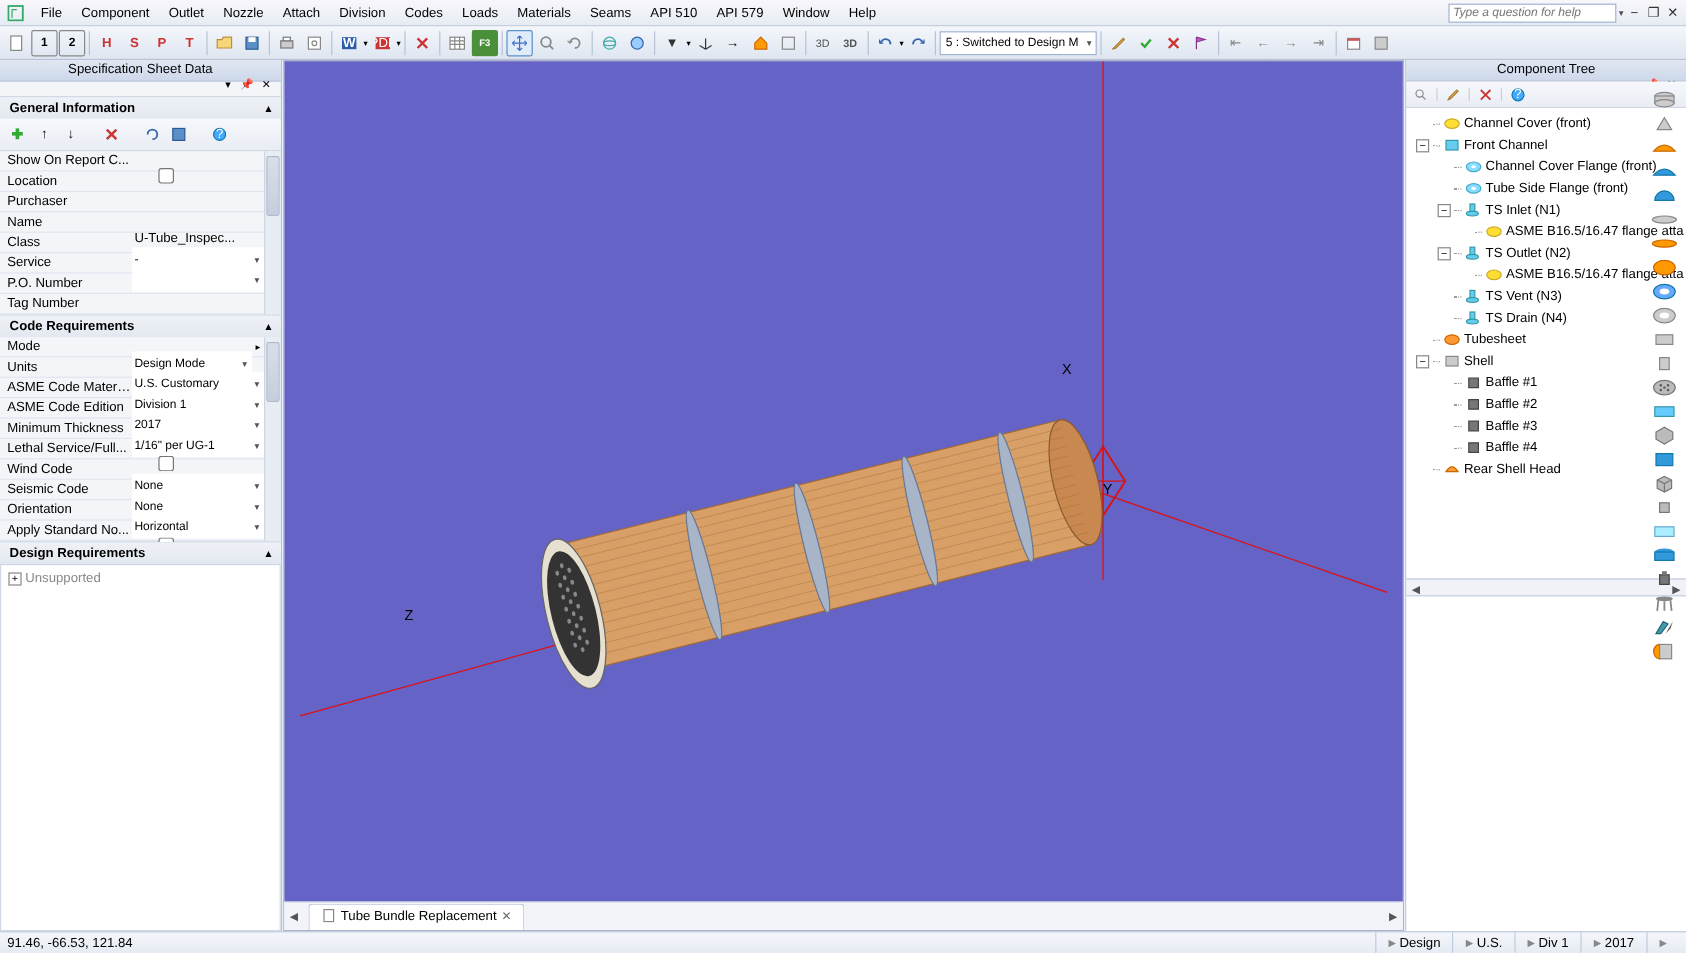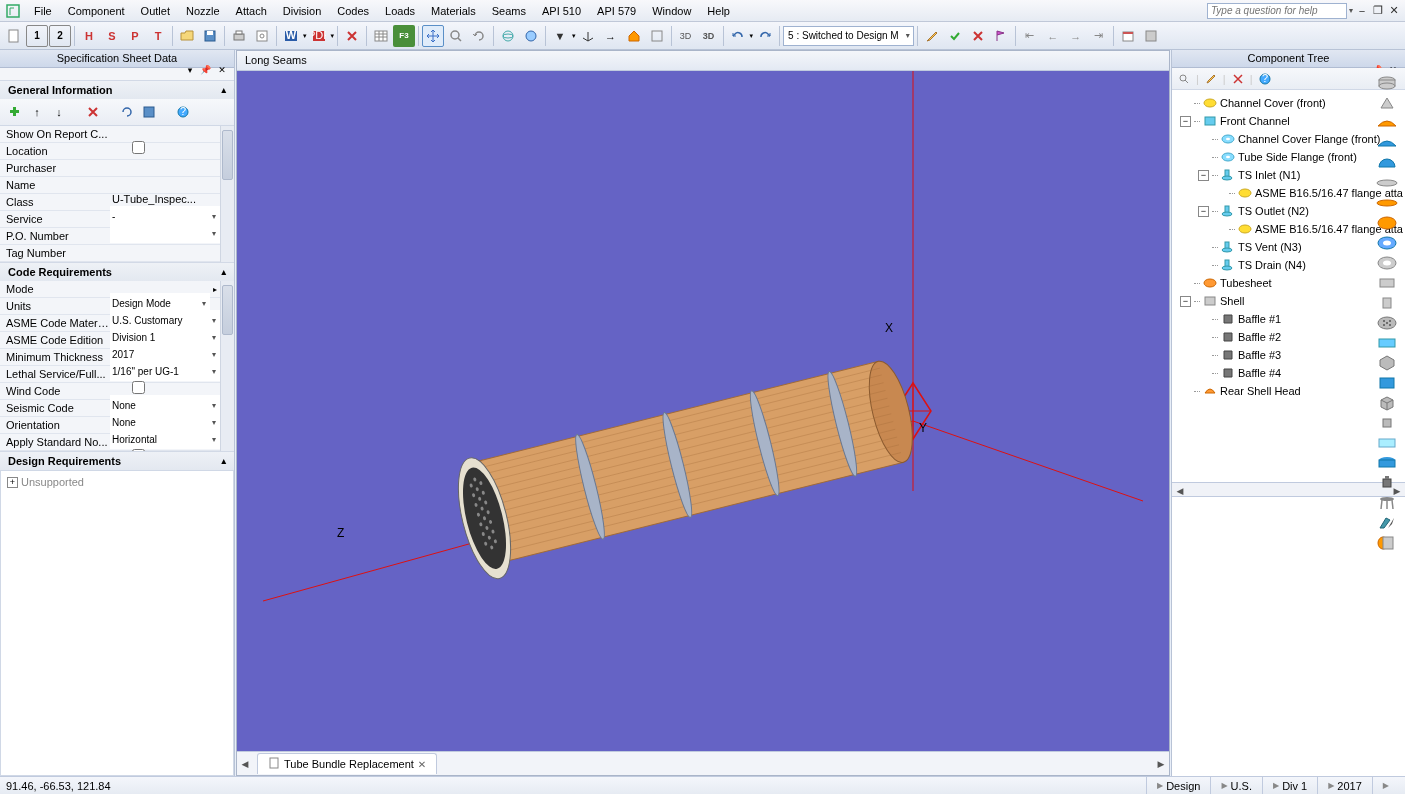--- a/index.html
+++ b/index.html
@@ -411,21 +411,20 @@
     </div>
     <div class="design-tree" style="flex:1;">
       <div class="tree-node" style="padding-left:4px;">
         <span class="expander">+</span>
         <span style="color:#888;">Unsupported</span>
       </div>
     </div>
   </div>
 
   <div class="viewport">
-    <div class="vp-title"><span>Long Seams</span></div>
     <div class="vp-canvas">
       <svg width="100%" height="100%" viewBox="0 0 880 680">
 
         <line x1="650" y1="0" x2="650" y2="420" stroke="#d11" stroke-width="1"></line>
         <line x1="650" y1="350" x2="880" y2="430" stroke="#d11" stroke-width="1"></line>
         <line x1="650" y1="350" x2="0" y2="530" stroke="#d11" stroke-width="1"></line>
 
         <g transform="translate(650,340)">
           <path d="M0 -28 L18 0 L0 28 L-18 0 Z" fill="none" stroke="#d11" stroke-width="1.5"></path>
           <path d="M0 -28 L0 28 M-18 0 L18 0" stroke="#d11"></path>

